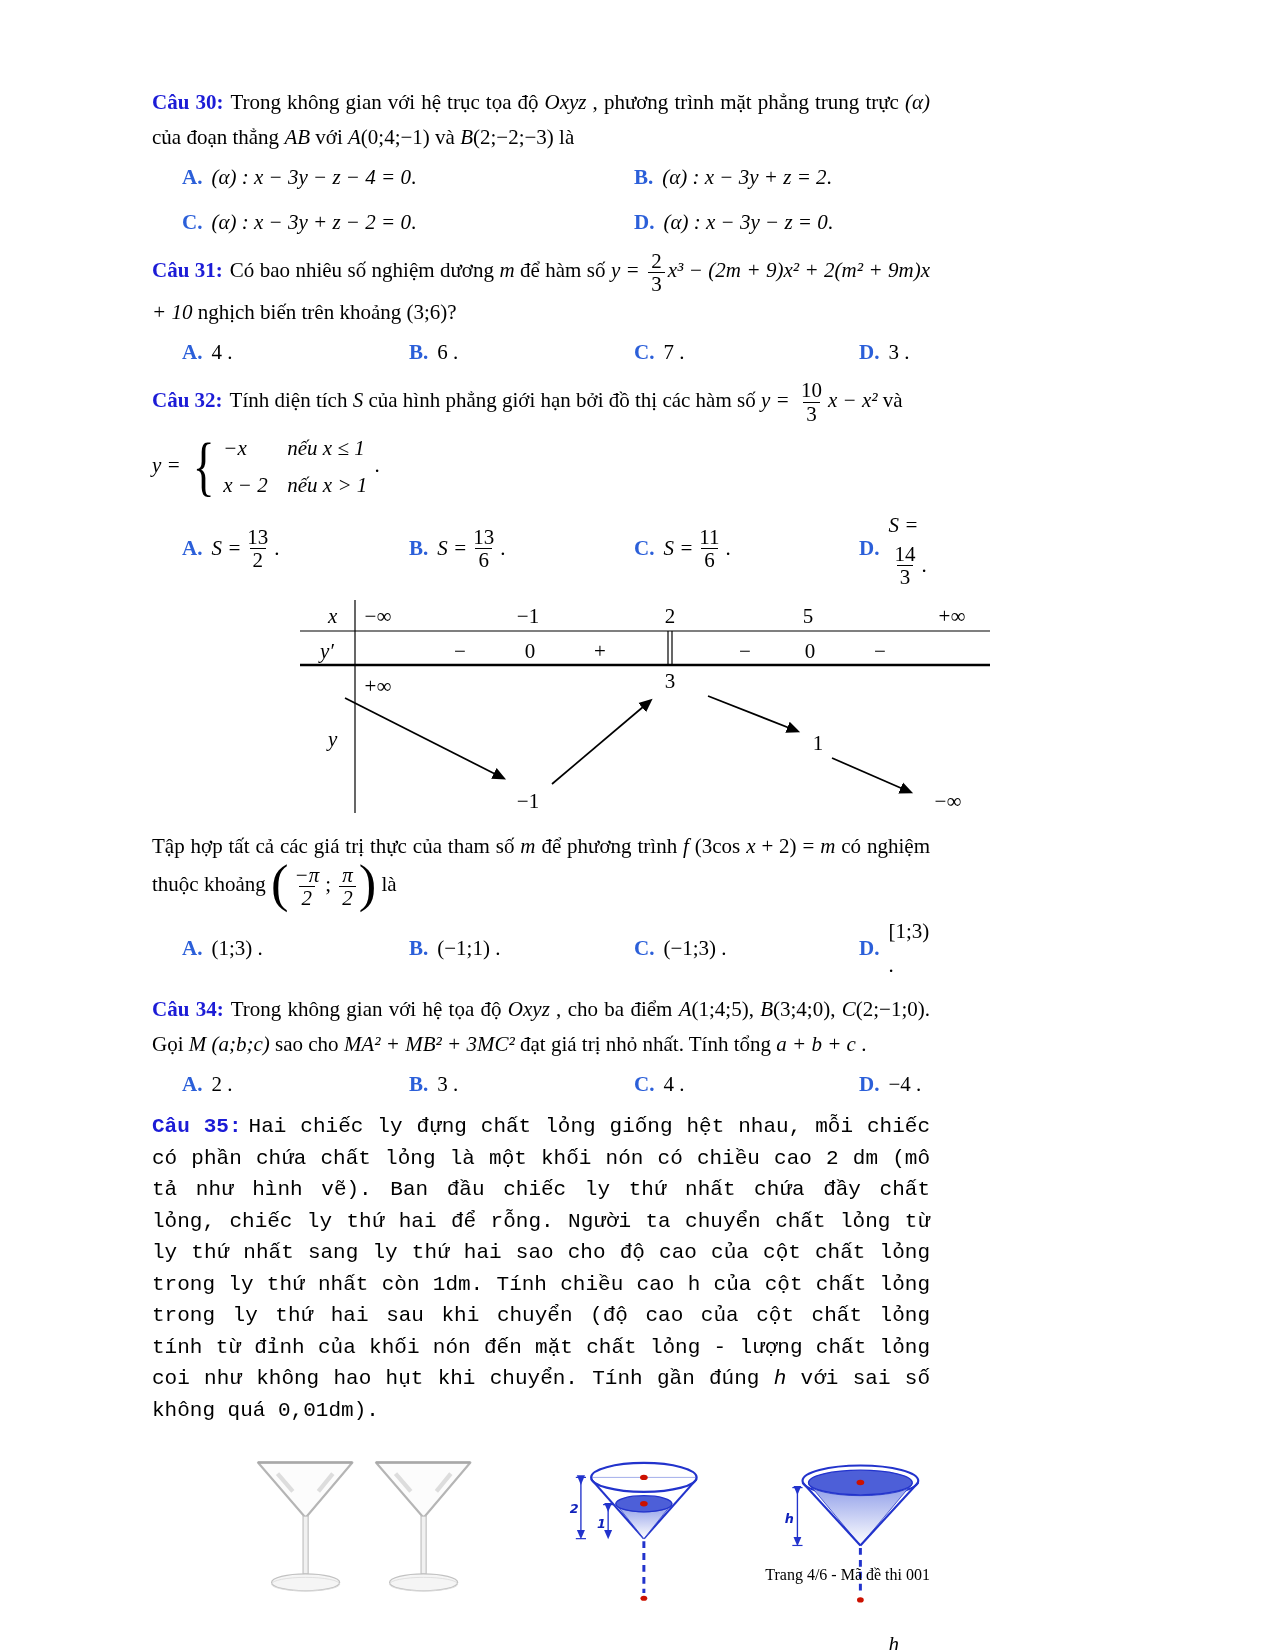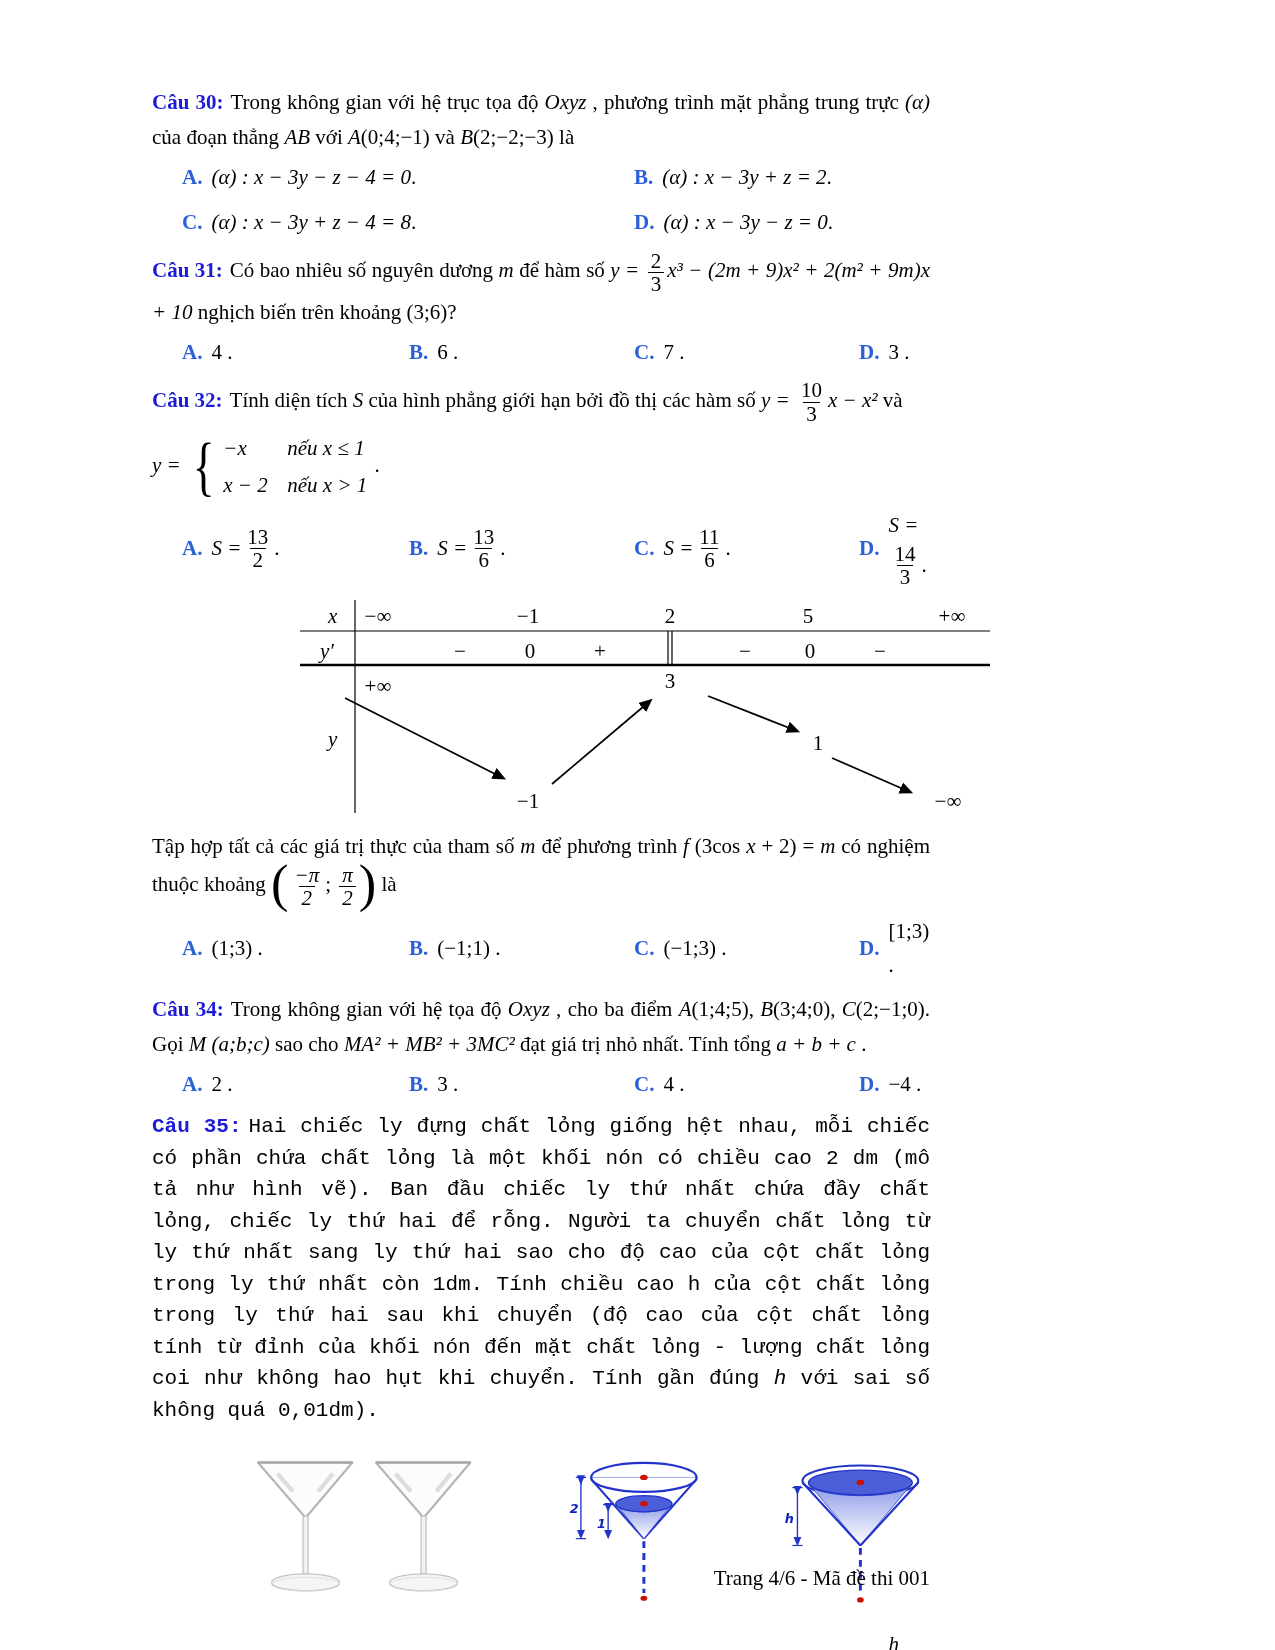--- a/index.html
+++ b/index.html
@@ -35,21 +35,21 @@
   .bbt text{font-family:"Liberation Serif","DejaVu Serif",serif;font-size:21px;fill:#000;}
   .bbt .svi{font-style:italic;}
   .bbt .mid{text-anchor:middle;}
   .bbt .arr{stroke:#000;stroke-width:1.7;fill:none;}
   .figrow{display:flex;align-items:flex-start;margin:16px 0 8px 100px;}
   .figrow .g2{margin-left:12px;}
   .figrow .c1{margin-left:92px;}
   .figrow .c2{margin-left:72px;}
   .conelbl{font-family:"DejaVu Sans",sans-serif;font-size:15px;font-weight:bold;
            font-style:italic;fill:#1122bb;}
-  .footer{position:absolute;right:152px;top:1566px;font-size:21px;}
+  .footer{position:absolute;right:152px;top:1566px;font-size:16px;}
 </style>
 </head>
 <body>
 
 <div class="page">
 
   <section>
     <p class="qbody"><b class="qlabel">Câu 30:</b><span><span class="run-txt">Trong không gian với hệ trục tọa độ </span><span class="run-mi">Oxyz</span><span class="run-txt"> , phương trình mặt phẳng trung trực </span><span class="run-mi">(α)</span><span class="run-txt"> của đoạn thẳng </span><span class="run-mi">AB</span><span class="run-txt"> với </span><span class="run-mi">A</span><span class="run-txt">(0;4;−1)</span><span class="run-txt"> và </span><span class="run-mi">B</span><span class="run-txt">(2;−2;−3)</span><span class="run-txt"> là</span></span></p>
     <div class="answers cols2">
         <div class="answer">
@@ -62,36 +62,36 @@
         <div class="answer">
           <span class="letter">B.</span>
           <span class="abody">
             <span class="run-mi">(α) : x − 3y + z = 2</span>
             <span class="run-txt"> .</span>
           </span>
         </div>
         <div class="answer">
           <span class="letter">C.</span>
           <span class="abody">
-            <span class="run-mi">(α) : x − 3y + z − 4 = 8</span>
+            <span class="run-mi">(α) : x − 3y + z − 2 = 0</span>
             <span class="run-txt"> .</span>
           </span>
         </div>
         <div class="answer">
           <span class="letter">D.</span>
           <span class="abody">
             <span class="run-mi">(α) : x − 3y − z = 0</span>
             <span class="run-txt"> .</span>
           </span>
         </div>
       </div>
   </section>
 
   <section>
-    <p class="qbody"><b class="qlabel">Câu 31:</b><span><span class="run-txt">Có bao nhiêu số nguyên dương </span><span class="run-mi">m</span><span class="run-txt"> để hàm số </span><span class="run-mi">y = </span><span class="frac">
+    <p class="qbody"><b class="qlabel">Câu 31:</b><span><span class="run-txt">Có bao nhiêu số nghiệm dương </span><span class="run-mi">m</span><span class="run-txt"> để hàm số </span><span class="run-mi">y = </span><span class="frac">
             <span class="fn">2</span>
             <span class="fd">3</span>
           </span><span class="run-mi">x³ − (2m + 9)x² + 2(m² + 9m)x + 10</span><span class="run-txt"> nghịch biến trên khoảng (3;6)?</span></span></p>
     <div class="answers cols4">
         <div class="answer">
           <span class="letter">A.</span>
           <span class="abody">
             <span class="run-txt">4 .</span>
           </span>
         </div>

